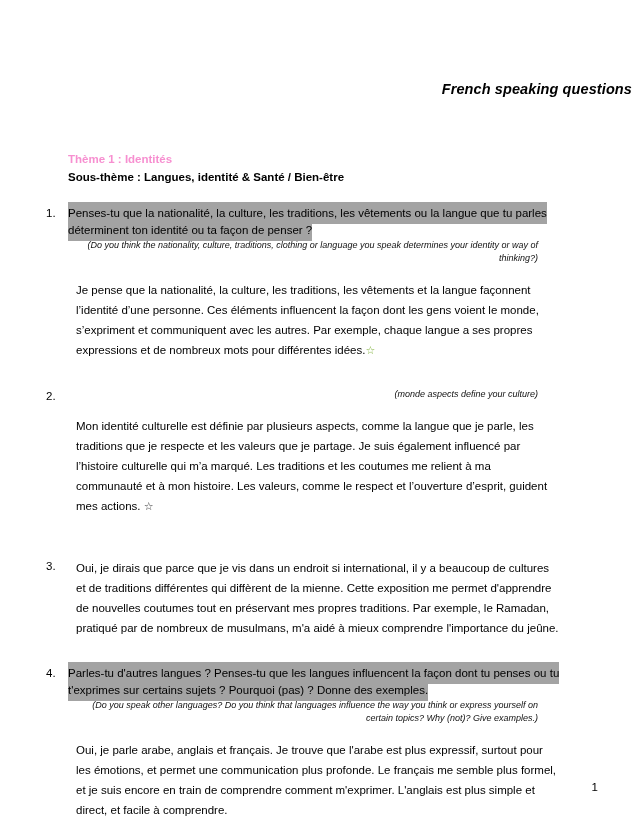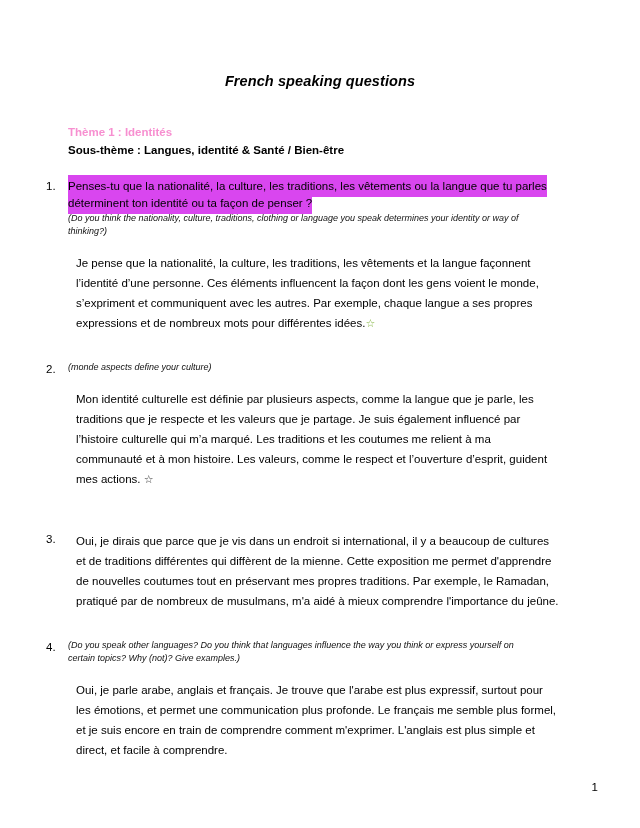--- a/index.html
+++ b/index.html
@@ -13,30 +13,30 @@
   }
   .page {
     position: relative;
     width: 640px;
     height: 828px;
     background: #ffffff;
     overflow: hidden;
     box-sizing: border-box;
   }
   .doc-title {
-    text-align: center;
+    text-align: right;
     font-weight: bold;
     font-style: italic;
     font-size: 14.5px;
     letter-spacing: 0.1px;
-    margin: 0;
+    margin: 8px;
     padding-top: 73px;
   }
   .headings {
-    margin-top: 35px;
+    margin-top: 54px;
     padding-left: 68px;
   }
   .theme-heading {
     color: #f78fd0;
     font-weight: bold;
     font-size: 11.5px;
     line-height: 16px;
     margin: 0;
   }
   .subtheme-heading {
@@ -67,33 +67,34 @@
     line-height: 16.5px;
     color: #000000;
   }
   .question {
     font-size: 11.5px;
     line-height: 16.5px;
     margin: 0;
     color: #000000;
   }
   .question .hl {
-    background-color: #d946ef;
+    background-color: #a3a3a3;
     box-decoration-break: clone;
     -webkit-box-decoration-break: clone;
     padding: 5px 0;
   }
   .translation {
     font-style: italic;
     font-size: 9px;
     line-height: 13px;
     margin: 0;
     margin-top: 1px;
     color: #111111;
     padding-right: 60px;
+    text-align: right;
   }
   .answer {
     font-size: 11.5px;
     line-height: 20px;
     margin: 8px;
     margin-top: 15px;
     color: #000000;
     padding-right: 30px;
   }
   .star-green {
@@ -144,20 +145,21 @@
     </li>
 
     <li class="qitem">
       <span class="qnum">3.</span>
       <p class="answer"><span>Oui, je dirais que parce que je vis dans un endroit si international, il y a beaucoup de cultures et de traditions différentes qui diffèrent de la mienne. Cette exposition me permet d'apprendre de nouvelles coutumes tout en préservant mes propres traditions. Par exemple, le Ramadan, pratiqué par de nombreux de musulmans, m'a aidé à mieux comprendre l'importance du jeûne.</span></p>
       <div class="gap-after-answer"></div>
     </li>
 
     <li class="qitem">
       <span class="qnum">4.</span>
+      <p class="question"><span class="hl">Parles-tu d'autres langues ? Penses-tu que les langues influencent la façon dont tu penses ou tu t'exprimes sur certains sujets ? Pourquoi (pas) ? Donne des exemples.</span></p>
       <p class="translation">(Do you speak other languages? Do you think that languages influence the way you think or express yourself on certain topics? Why (not)? Give examples.)</p>
       <p class="answer"><span>Oui, je parle arabe, anglais et français. Je trouve que l'arabe est plus expressif, surtout pour les émotions, et permet une communication plus profonde. Le français me semble plus formel, et je suis encore en train de comprendre comment m'exprimer. L'anglais est plus simple et direct, et facile à comprendre.</span></p>
       <div class="gap-small"></div>
     </li>
 
   </ol>
 
   <div class="page-number">1</div>
 
 </div>

